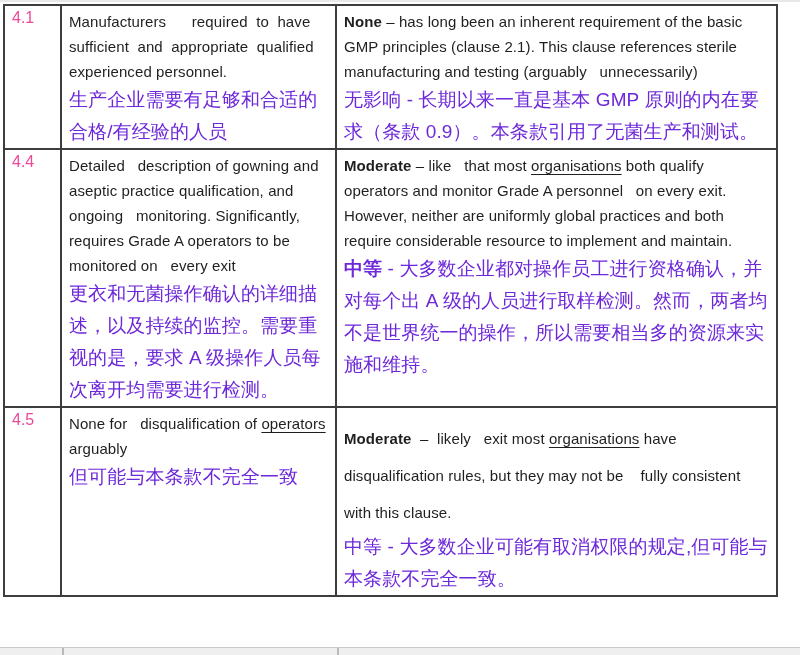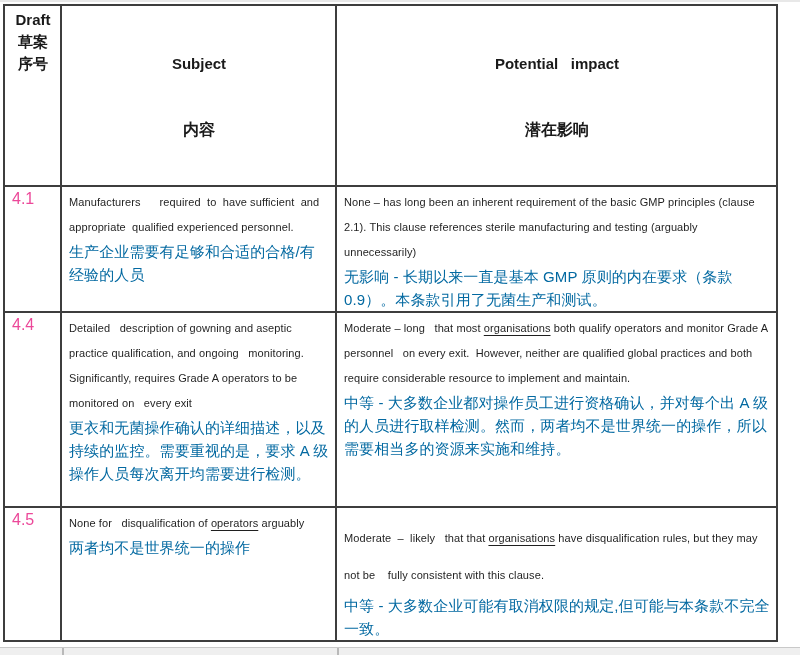--- a/index.html
+++ b/index.html
@@ -12,90 +12,77 @@
 
   table.doc { position:absolute; left:3px; top:4px; width:773px;
               border-collapse:collapse; table-layout:fixed; }
   table.doc td { border:2px solid #3d3d3d; vertical-align:top; overflow:hidden;
                  padding:3px 6px 0 7px; }
   td.numcell { vertical-align:middle; text-align:left; font-size:16px; color:#ec4899; }
   td.headcell { vertical-align:middle; text-align:center; font-weight:bold;
                 color:#1a1a1a; font-size:15px; line-height:22px; white-space:pre-wrap; }
   .head-zh { font-size:16px; }
 
-  .para { white-space:pre-wrap; font-size:11px; line-height:25px; color:#1f1f1f;
+  .para { white-space:pre-wrap; font-size:15px; line-height:25px; color:#1f1f1f;
           letter-spacing:0.1px; }
-  .para.zh { color:#0369a1; font-size:15px; line-height:23px; }
+  .para.zh { color:#6d28d9; font-size:19px; line-height:32px; }
   .para.en.wide { line-height:37px; padding-top:9px; }
-  .bold { font-weight:normal; }
+  .bold { font-weight:bold; }
   .misspelled { text-decoration-line:underline; text-decoration-style:wavy;
                 text-decoration-color:#ff4538; text-decoration-thickness:1px;
                 text-underline-offset:3px; text-decoration-skip-ink:none;text-decoration:underline; }
   col.c1 { width:57px; } col.c2 { width:275px; } col.c3 { width:441px; }
 </style>
 </head>
 <body>
 
 <div class="page">
   <div class="top-strip"></div>
 
   <table class="doc">
     <colgroup>
         <col class="c1">
         <col class="c2">
         <col class="c3">
       </colgroup>
 
     <tbody>
-        <tr style="height:74px;">
-      <td class="headcell">Draft
-草案
-序号</td>
-      <td class="headcell">
-        <div>Subject</div>
-        <div class="head-zh">内容</div>
-      </td>
-      <td class="headcell">
-        <div>Potential   impact</div>
-        <div class="head-zh">潜在影响</div>
-      </td>
-    </tr>
 
     <tr style="height:123px;">
       <td class="numcell">4.1</td>
       <td>
             <div class="para en"><span>Manufacturers      required  to  have sufficient  and  appropriate  qualified experienced personnel.</span></div>
             <div class="para zh"><span>生产企业需要有足够和合适的合格/有经验的人员</span></div>
           </td>
       <td>
             <div class="para en"><span class="bold">None</span><span> – has long been an inherent requirement of the basic GMP principles (clause 2.1). This clause references sterile manufacturing and testing (arguably   unnecessarily)</span></div>
             <div class="para zh"><span>无影响 - 长期以来一直是基本 GMP 原则的内在要求（条款 0.9）。本条款引用了无菌生产和测试。</span></div>
           </td>
     </tr>
 
     <tr style="height:195px;margin-top:16px;">
       <td class="numcell">4.4</td>
       <td>
             <div class="para en"><span>Detailed   description of gowning and aseptic practice qualification, and ongoing   monitoring. Significantly, requires Grade A operators to be monitored on   every exit</span></div>
             <div class="para zh"><span>更衣和无菌操作确认的详细描述，以及持续的监控。需要重视的是，要求 A 级操作人员每次离开均需要进行检测。</span></div>
           </td>
       <td>
-            <div class="para en"><span class="bold">Moderate</span><span> – long   that most </span><span class="misspelled">organisations</span><span> both qualify operators and monitor Grade A personnel   on every exit.  However, neither are qualified global practices and both   require considerable resource to implement and maintain.</span></div>
+            <div class="para en"><span class="bold">Moderate</span><span> – like   that most </span><span class="misspelled">organisations</span><span> both qualify operators and monitor Grade A personnel   on every exit.  However, neither are uniformly global practices and both   require considerable resource to implement and maintain.</span></div>
             <div class="para zh"><span class="bold">中等</span><span> - 大多数企业都对操作员工进行资格确认，并对每个出 A 级的人员进行取样检测。然而，两者均不是世界统一的操作，所以需要相当多的资源来实施和维持。</span></div>
           </td>
     </tr>
 
     <tr style="height:122px;">
       <td class="numcell">4.5</td>
       <td>
             <div class="para en"><span>None for   disqualification of </span><span class="misspelled">operators</span><span> arguably</span></div>
-            <div class="para zh"><span>两者均不是世界统一的操作</span></div>
+            <div class="para zh"><span>但可能与本条款不完全一致</span></div>
           </td>
       <td>
-            <div class="para en wide"><span class="bold">Moderate</span><span>  –  likely   that that </span><span class="misspelled">organisations</span><span> have disqualification rules, but they may not be    fully consistent with this clause.</span></div>
+            <div class="para en wide"><span class="bold">Moderate</span><span>  –  likely   exit most </span><span class="misspelled">organisations</span><span> have disqualification rules, but they may not be    fully consistent with this clause.</span></div>
             <div class="para zh"><span>中等 - 大多数企业可能有取消权限的规定,但可能与本条款不完全一致。</span></div>
           </td>
     </tr>
 
   </tbody>
     </table>
 
   <div class="bottom-strip"></div>
   <div class="bottom-tick" style="left:62px;"></div>
   <div class="bottom-tick" style="left:337px;"></div>

